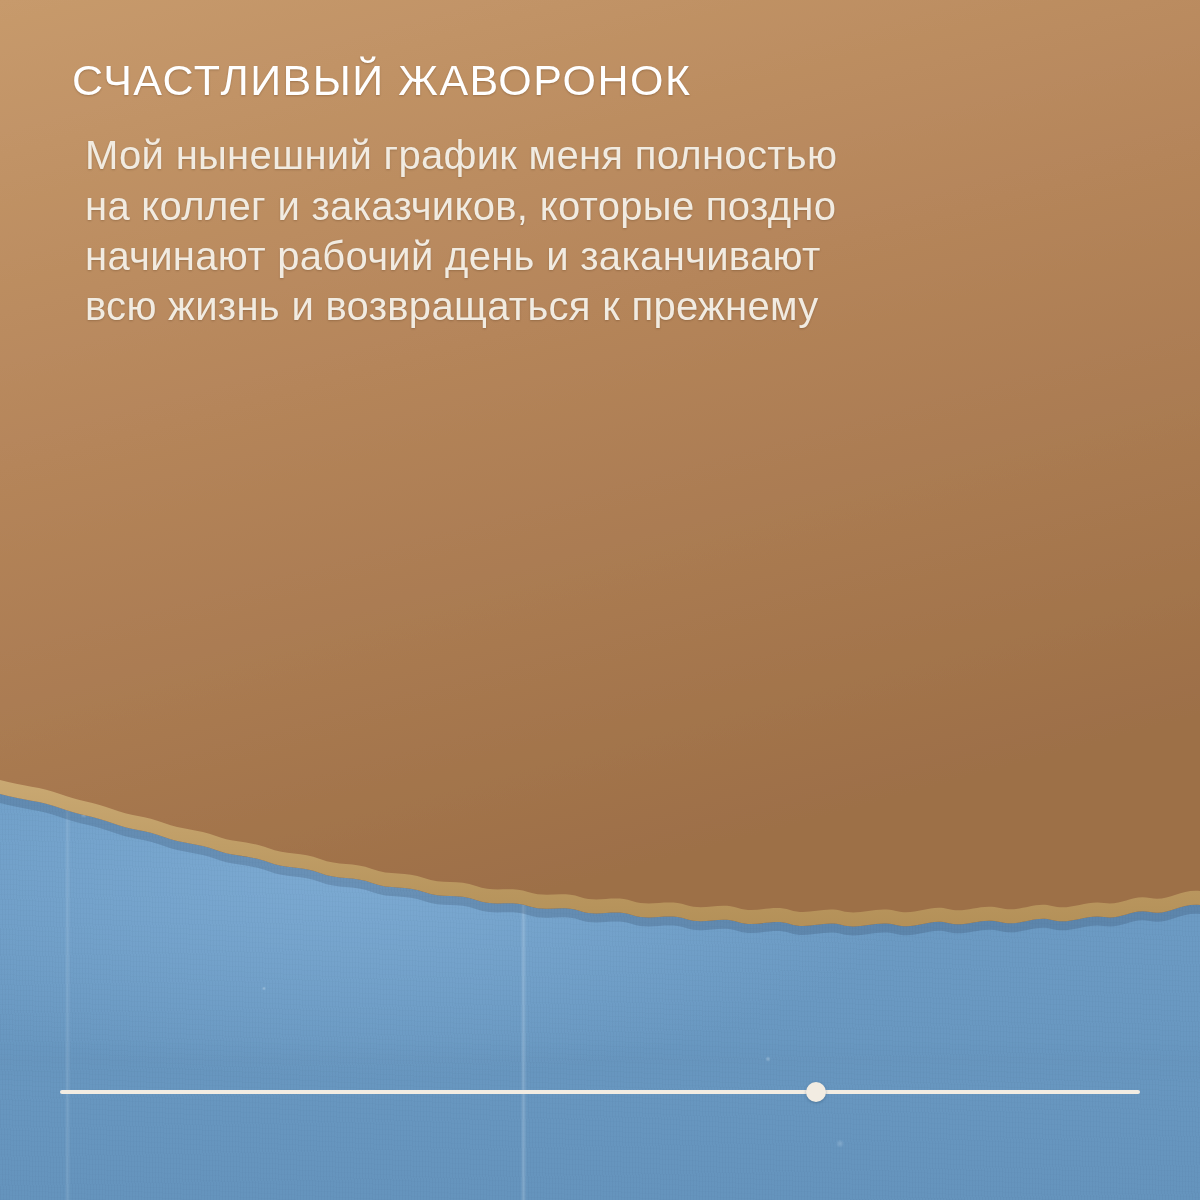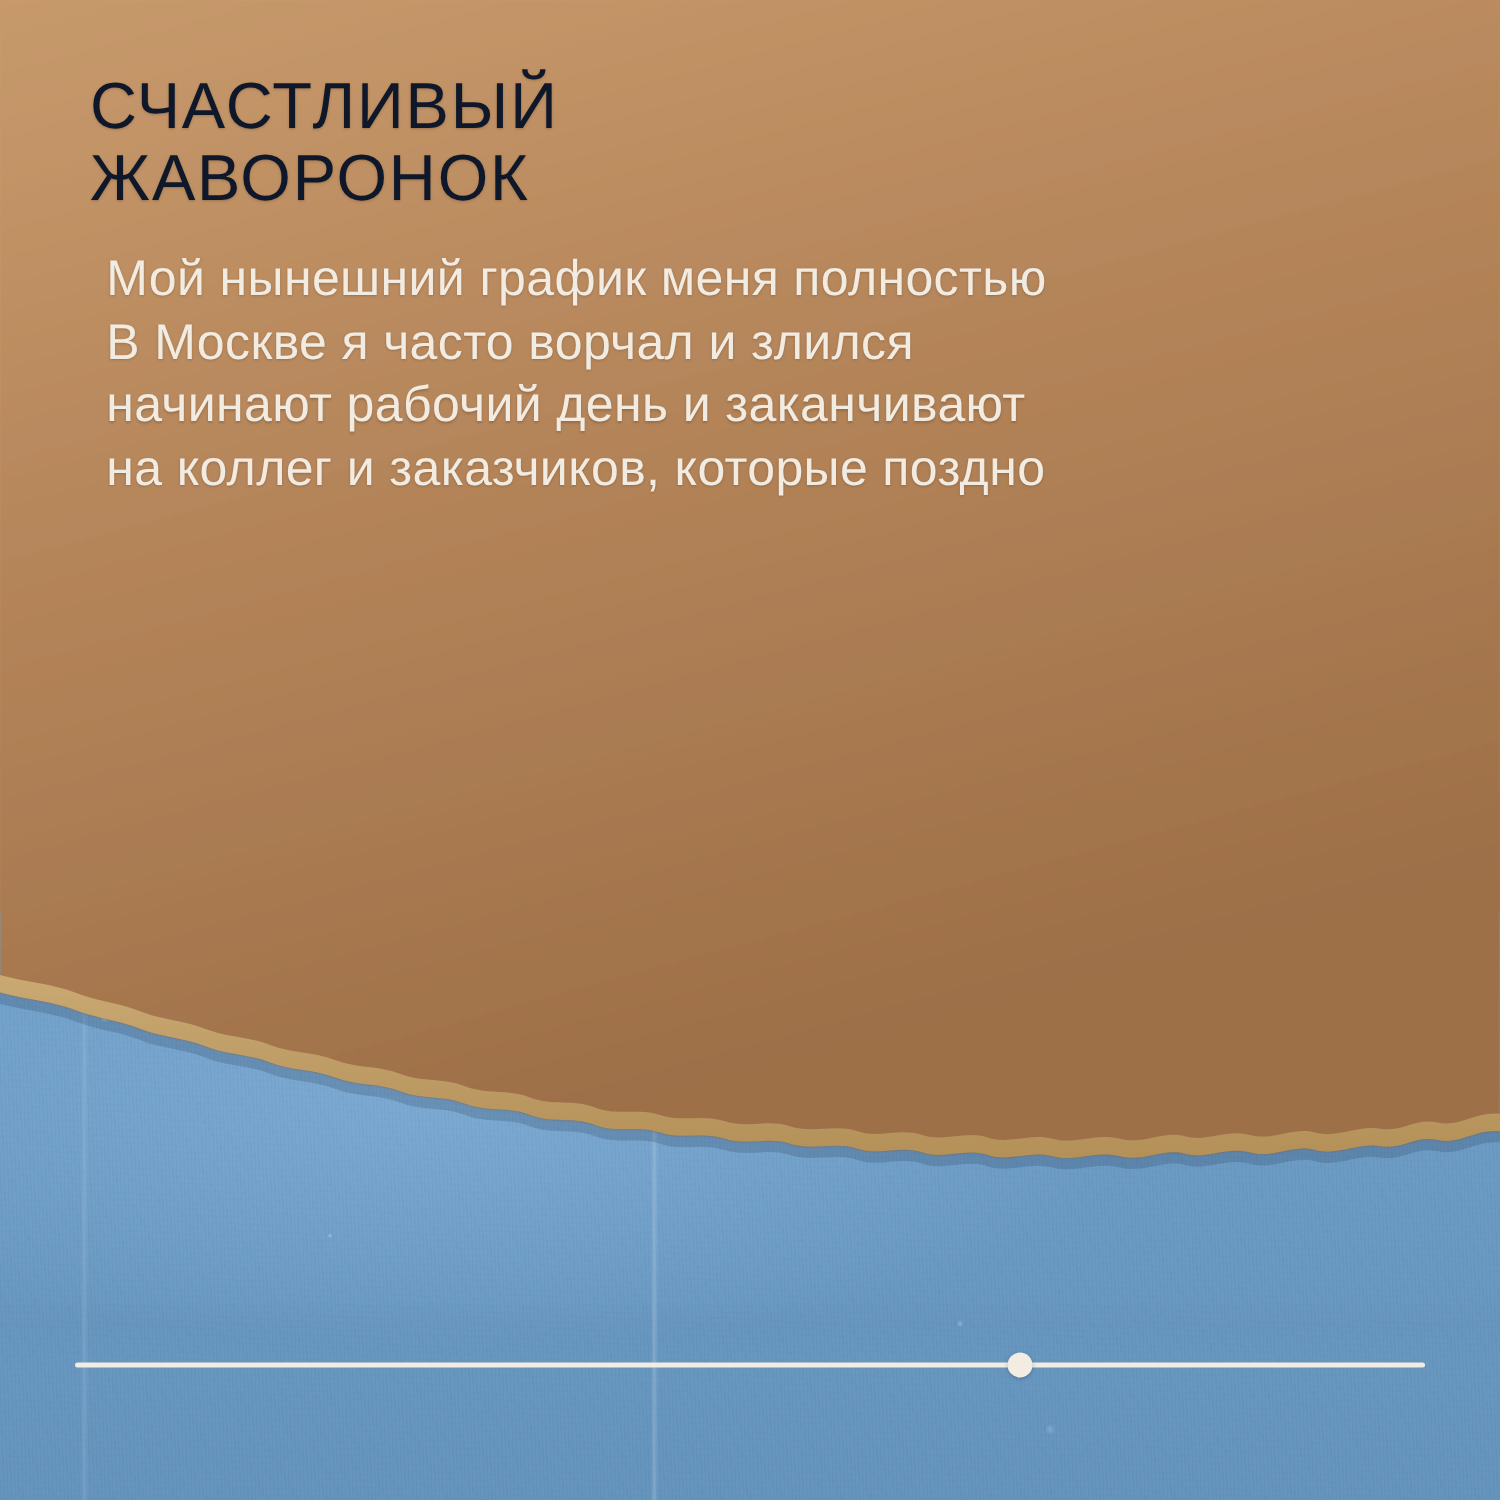--- a/index.html
+++ b/index.html
@@ -110,27 +110,27 @@
 
   
   .content {
     position: absolute;
     left: 72px;
     top: 56px;
     width: 1030px;
     color: #efe8dc;
   }
   .title {
-    font-size: 52px;
+    font-size: 43px;
     line-height: 1.12;
     letter-spacing: 1.5px;
     font-weight: 400;
     text-transform: uppercase;
     margin: 0 0 26px 0;
-    color: #0f172a;
+    color: #ffffff;
     text-shadow: 0 1px 2px rgba(70,40,15,.28);
     max-width: 620px;
   }
   .body {
     font-size: 40px;
     line-height: 1.26;
     letter-spacing: .3px;
     color: #f1ebe1;
     text-shadow: 0 1px 2px rgba(70,40,15,.26);
     margin: 13px;
@@ -323,23 +323,23 @@
     </svg>
   </div>
 
   <div class="content">
     <h1 class="title">
       <span>СЧАСТЛИВЫЙ</span>
       <span>ЖАВОРОНОК</span>
     </h1>
     <p class="body">
       <span>Мой нынешний график меня полностью</span>
-      <span>В Москве я часто ворчал и злился</span>
+      <span>на коллег и заказчиков, которые поздно</span>
       <span>начинают рабочий день и заканчивают</span>
-      <span>на коллег и заказчиков, которые поздно</span>
+      <span>всю жизнь и возвращаться к прежнему</span>
     </p>
   </div>
 
   <div class="progress">
     <div class="progress-track"></div>
     <div class="progress-knob" style="left: calc(70% - 10px);"></div>
   </div>
 
 </div>
 

